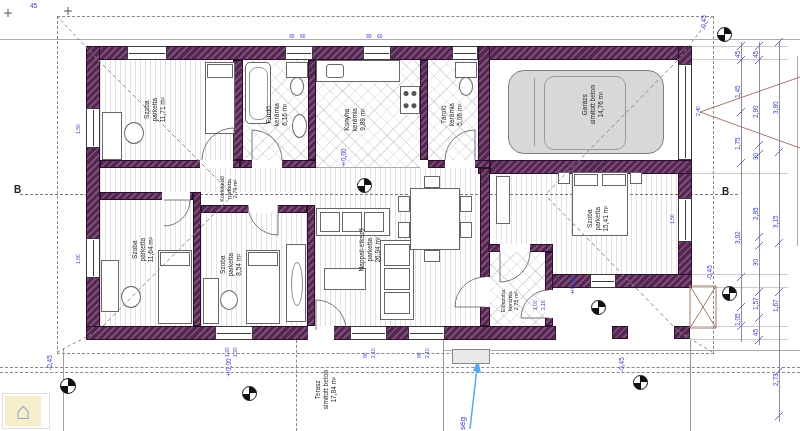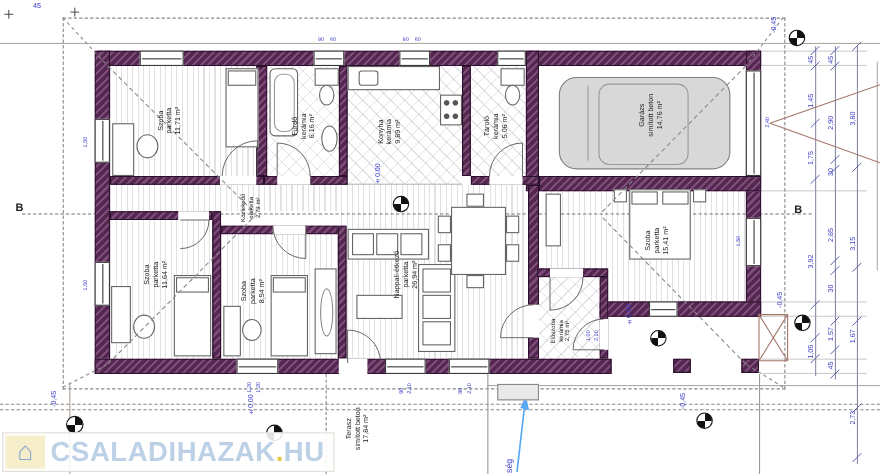--- a/index.html
+++ b/index.html
@@ -353,16 +353,15 @@
   <div class="dim v tiny" style="left:371px;top:342px;height:16px;">2,10</div>
   <div class="dim v tiny" style="left:417px;top:342px;height:16px;">90</div>
   <div class="dim v tiny" style="left:425px;top:342px;height:16px;">2,10</div>
   <div class="dim v tiny" style="left:533px;top:294px;height:16px;">1,00</div>
   <div class="dim v tiny" style="left:541px;top:294px;height:16px;">2,10</div>
 
   <div class="dim v" style="left:459px;top:406px;height:24px;font-size:8px;">ség</div>
 
   <div class="wm">
     <div class="wm-icon">⌂</div>
-    <div class="wm-text"><span>CSALADIHAZAK</span><span class="wm-dot">.</span><span>HU</span></div>
   </div>
 
 </div>
 
 </body></html>

